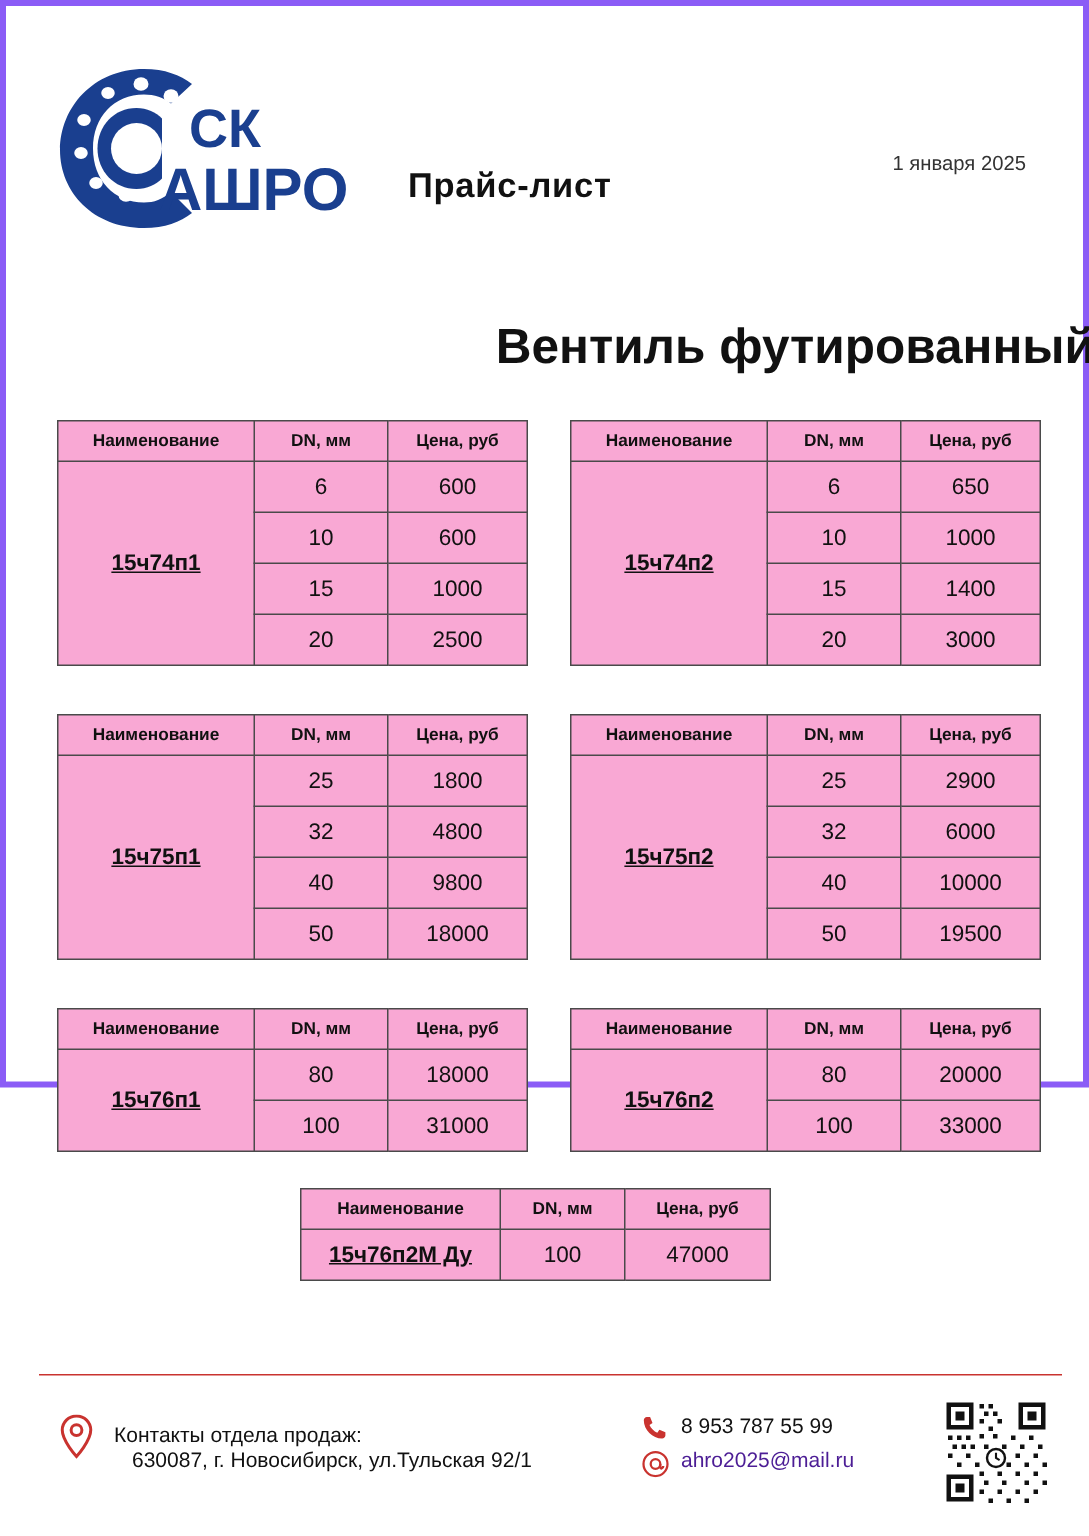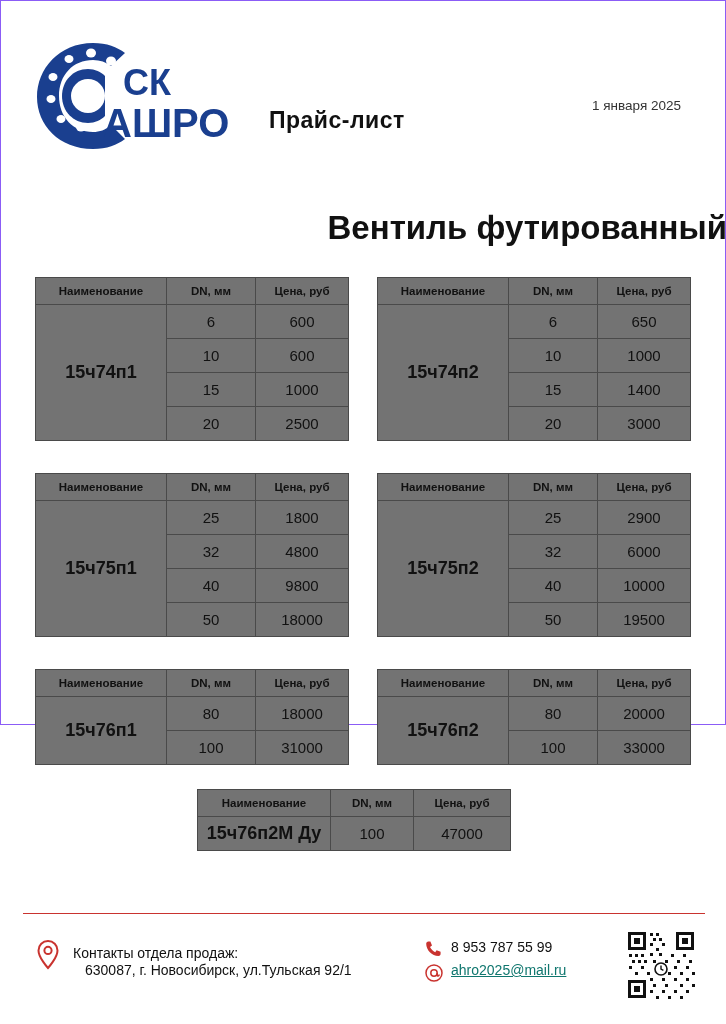--- a/index.html
+++ b/index.html
@@ -15,21 +15,21 @@
     position: relative;
     overflow: hidden;
   }
   .page {
     position: absolute;
     left: 0; top: 0;
     width: 726px;
     height: 725px;
     background: #ffffff;
     box-sizing: border-box;
-    border: 1px solid #8b5cf6;
+    border: 4px solid #8b5cf6;
   }
   
   .header {
     position: absolute;
     left: 0; top: 0;
     width: 726px;
     height: 180px;
   }
   .logo {
     position: absolute;
@@ -70,43 +70,44 @@
   .tables-area {
     position: absolute;
     left: 0;
     top: 276px;
     width: 726px;
   }
   .tbl {
     position: absolute;
     border-collapse: collapse;
     font-size: 13px;
-    background: #737373;
+    background: #f9a8d4;
   }
   .tbl td, .tbl th {
     border: 1px solid #4a4a4a;
     padding: 0;
     text-align: center;
     vertical-align: middle;
     font-weight: normal;
   }
   .tbl th {
     font-size: 11.5px;
     font-weight: bold;
     height: 26px;
     color: #111111;
   }
   .tbl td {
     height: 33px;
     font-size: 15px;
   }
   .tbl td.name-cell {
-    font-size: 18px;
+    font-size: 15px;
     font-weight: bold;
     border-right: 1px solid #4a4a4a;
+    text-decoration: underline;
   }
   .col-name { width: 130px; }
   .col-dn   { width: 88px; }
   .col-price{ width: 92px; }
 
   
   #t1 { left: 34px;  top: 0px; }
   #t2 { left: 376px; top: 0px; }
   #t3 { left: 34px;  top: 196px; }
   #t4 { left: 376px; top: 196px; }
@@ -175,22 +176,21 @@
     top: 18px;
     font-size: 14px;
     color: #111111;
     text-align: right;
   }
   .mail-text {
     position: absolute;
     left: 450px;
     top: 41px;
     font-size: 14px;
-    color: #0f766e;
-    text-decoration: underline;
+    color: #4c1d95;
   }
   .qr {
     position: absolute;
     right: 30px;
     top: 8px;
     width: 72px;
     height: 72px;
   }
 </style>
 </head>

